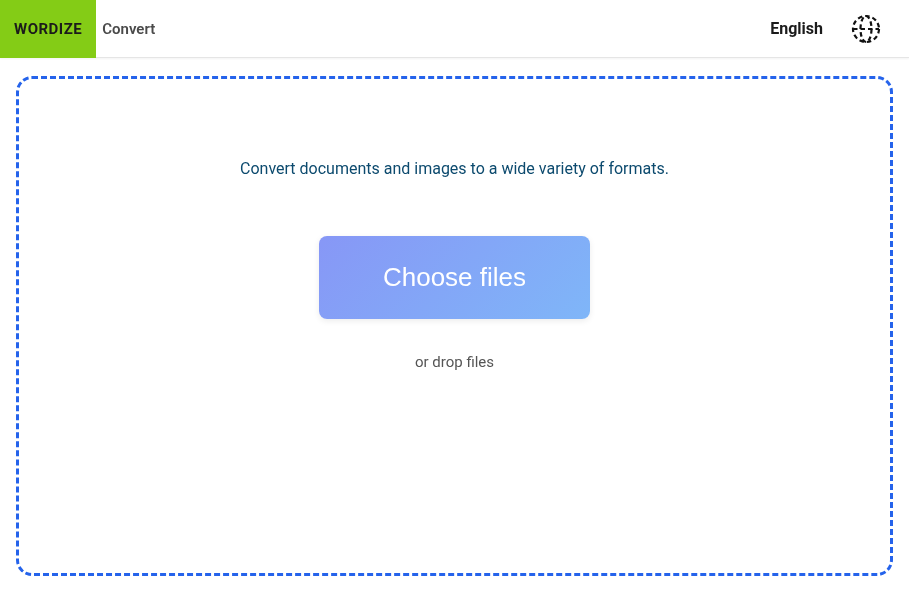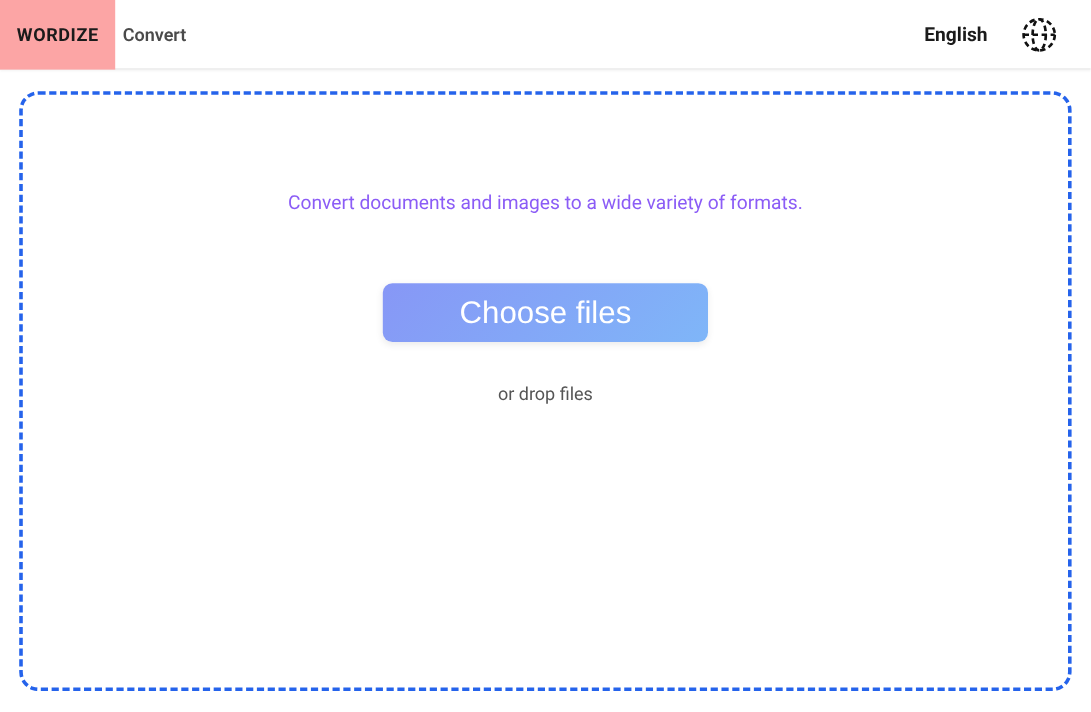--- a/index.html
+++ b/index.html
@@ -16,21 +16,21 @@
     }
     .header {
       display: flex;
       align-items: center;
       height: 58px;
       border-bottom: 1px solid #e5e5e5;
       box-shadow: 0 1px 2px rgba(0,0,0,0.05);
       position: relative;
     }
     .logo {
-      background: #fca5a5;
+      background: #84cc16;
       height: 58px;
       display: flex;
       align-items: center;
       padding: 0 14px;
       font-weight: 700;
       font-size: 15px;
       color: #1b1b1b;
       letter-spacing: 0.5px;
     }
     .nav-item {
@@ -75,31 +75,31 @@
     }
     .headline {
       font-size: 43px;
       font-weight: 700;
       color: #111111;
       line-height: 1.2;
       margin-bottom: 32px;
     }
     .subtitle {
       font-size: 16px;
-      color: #8b5cf6;
+      color: #0c4a6e;
       margin-bottom: 58px;
     }
     .choose-btn {
       background: linear-gradient(135deg, #8797f6 0%, #7fb6f8 100%);
       color: #ffffff;
       font-size: 26px;
       font-weight: 400;
       border: none;
       border-radius: 8px;
-      padding: 9px 64px;
+      padding: 26px 64px;
       cursor: pointer;
       box-shadow: 0 2px 6px rgba(0,0,0,0.08);
     }
     .drop-hint {
       margin-top: 34px;
       font-size: 15px;
       color: #555555;
     }
   </style>
 </head>

